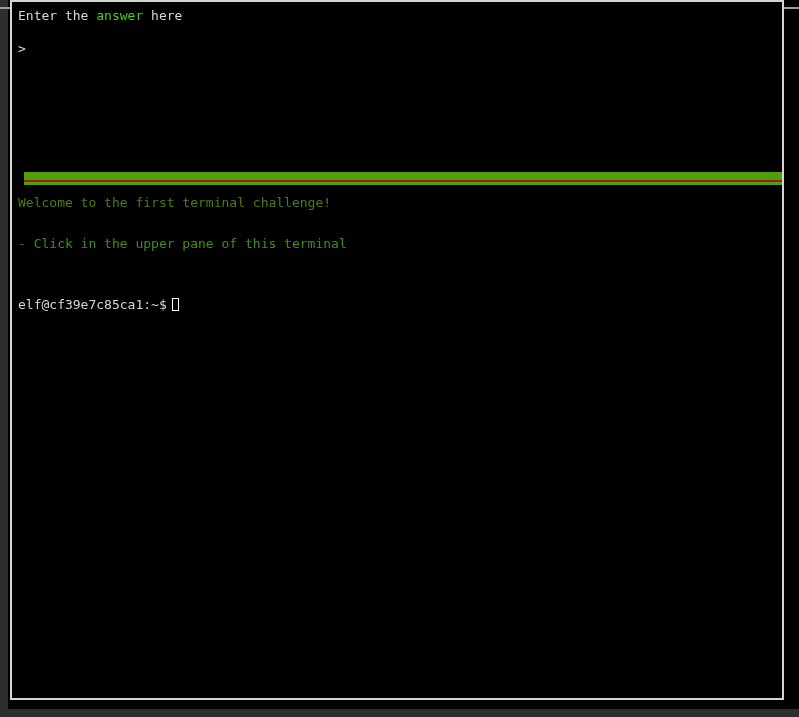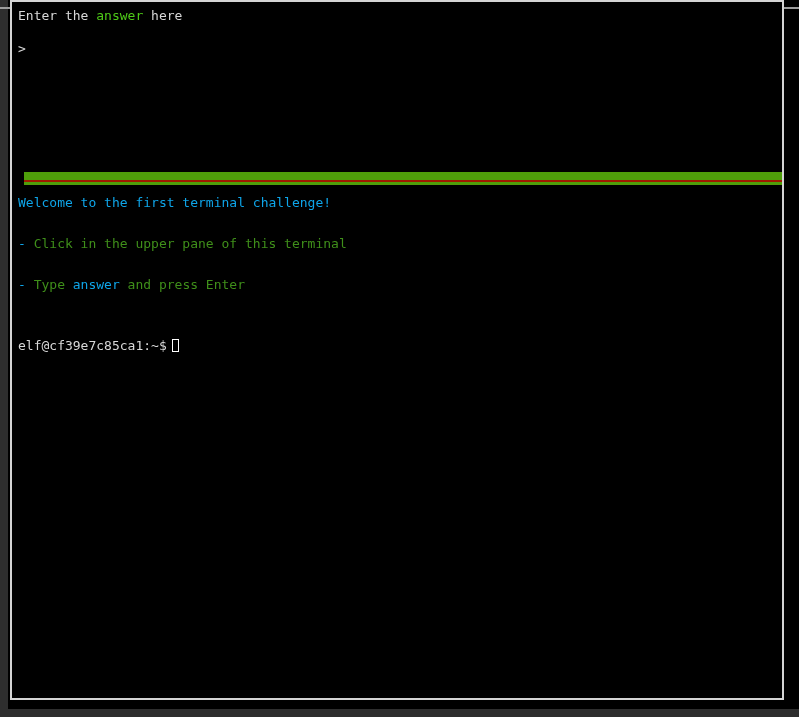--- a/index.html
+++ b/index.html
@@ -77,21 +77,21 @@
     font-family: "DejaVu Sans Mono", "Liberation Mono", monospace;
     font-size: 13px;
     line-height: 16px;
     white-space: pre;
     letter-spacing: 0px;
   }
 
   .c-white  { color: #d8d8d8; }
   .c-green  { color: #4ec918; }
   .c-dgreen { color: #3f8f1a; }
-  .c-red    { color: #0ea5e9; }
+  .c-red    { color: #4d7c0f; }
 
   #answer-prompt-line {
     margin-top: 17px;
   }
 
   
   #green-bar {
     position: absolute;
     left: 12px;
     top: 170px;
@@ -167,21 +167,20 @@
 
     <div id="lower-pane" class="pane">
 
       <div id="welcome-line" class="msg-line c-red">Welcome to the first terminal challenge!</div>
 
 
       <div id="bullets">
 
         <div class="msg-line"><span class="c-red">-</span><span class="c-dgreen"> Click in the upper pane of this terminal</span><span class="c-red"></span><span class="c-dgreen"></span></div>
 
-        <div class="msg-line"><span class="c-red">-</span><span class="c-dgreen"> Type </span><span class="c-red">answer</span><span class="c-dgreen"> and press Enter</span></div>
 
       </div>
 
       <div id="shell-prompt-line" class="msg-line"><span class="c-white">elf@cf39e7c85ca1:~$</span><span class="c-white"></span><span class="cursor-block"></span></div>
 
     </div>
 
   </div>
 </div>
 

